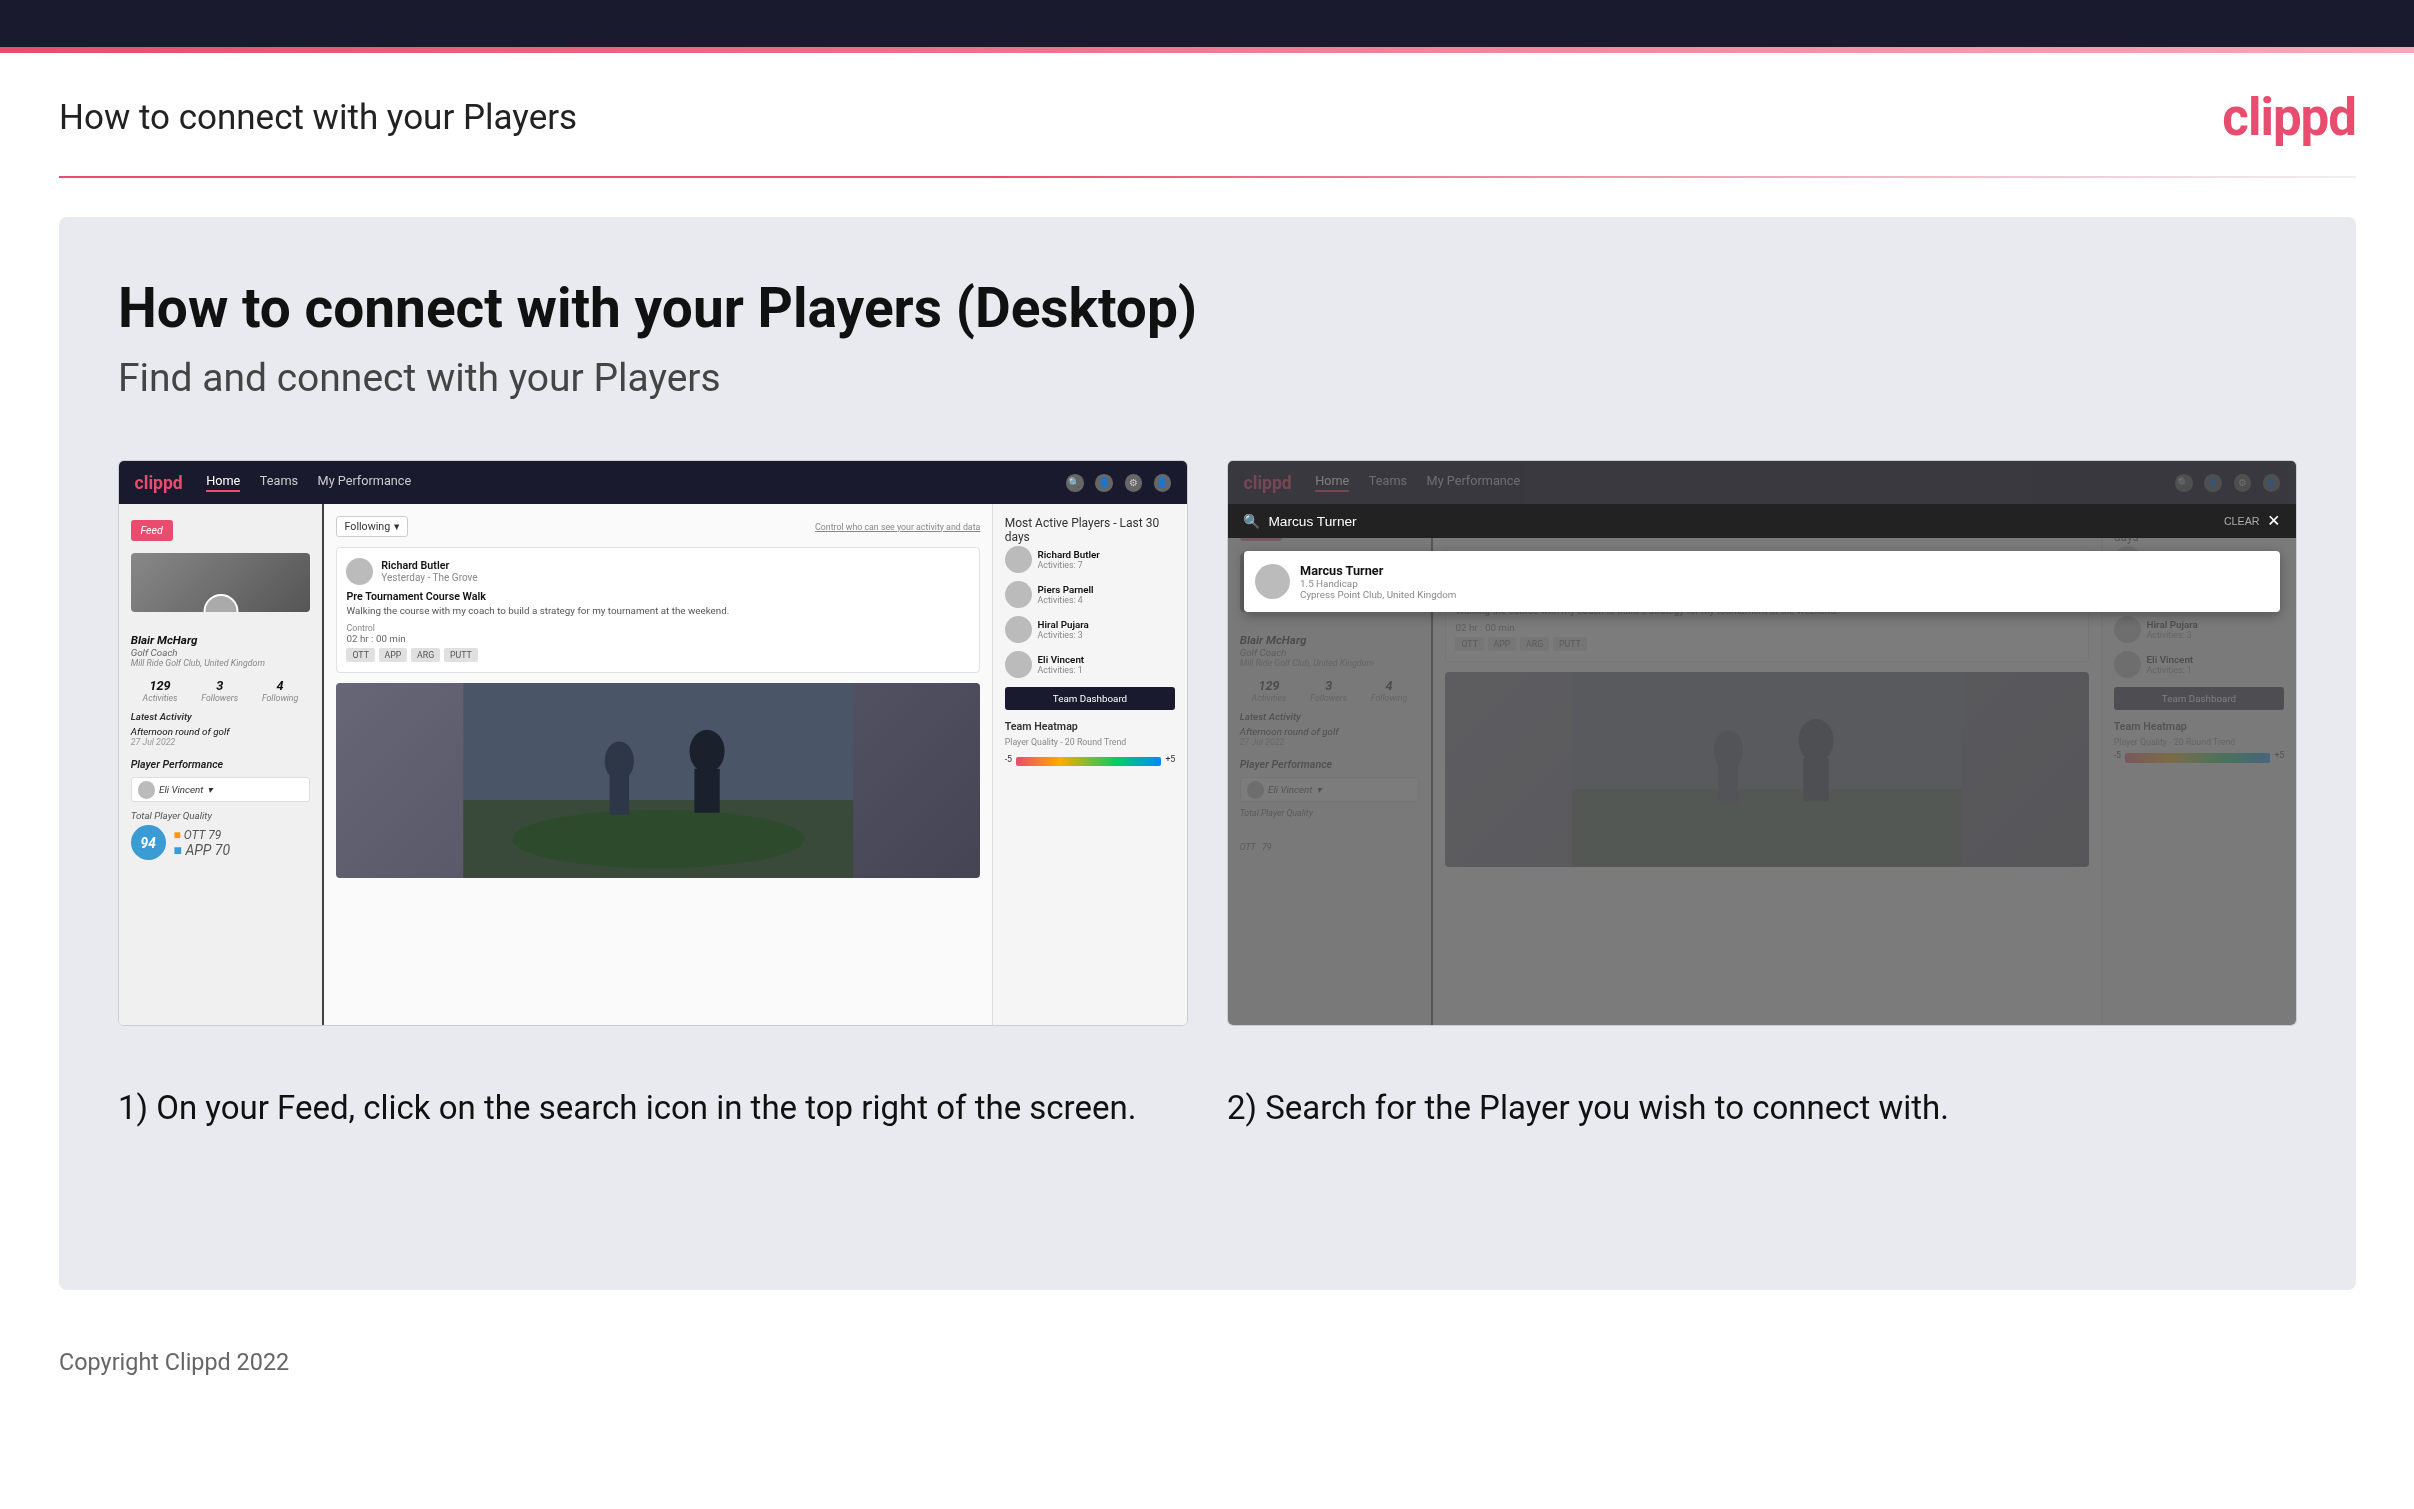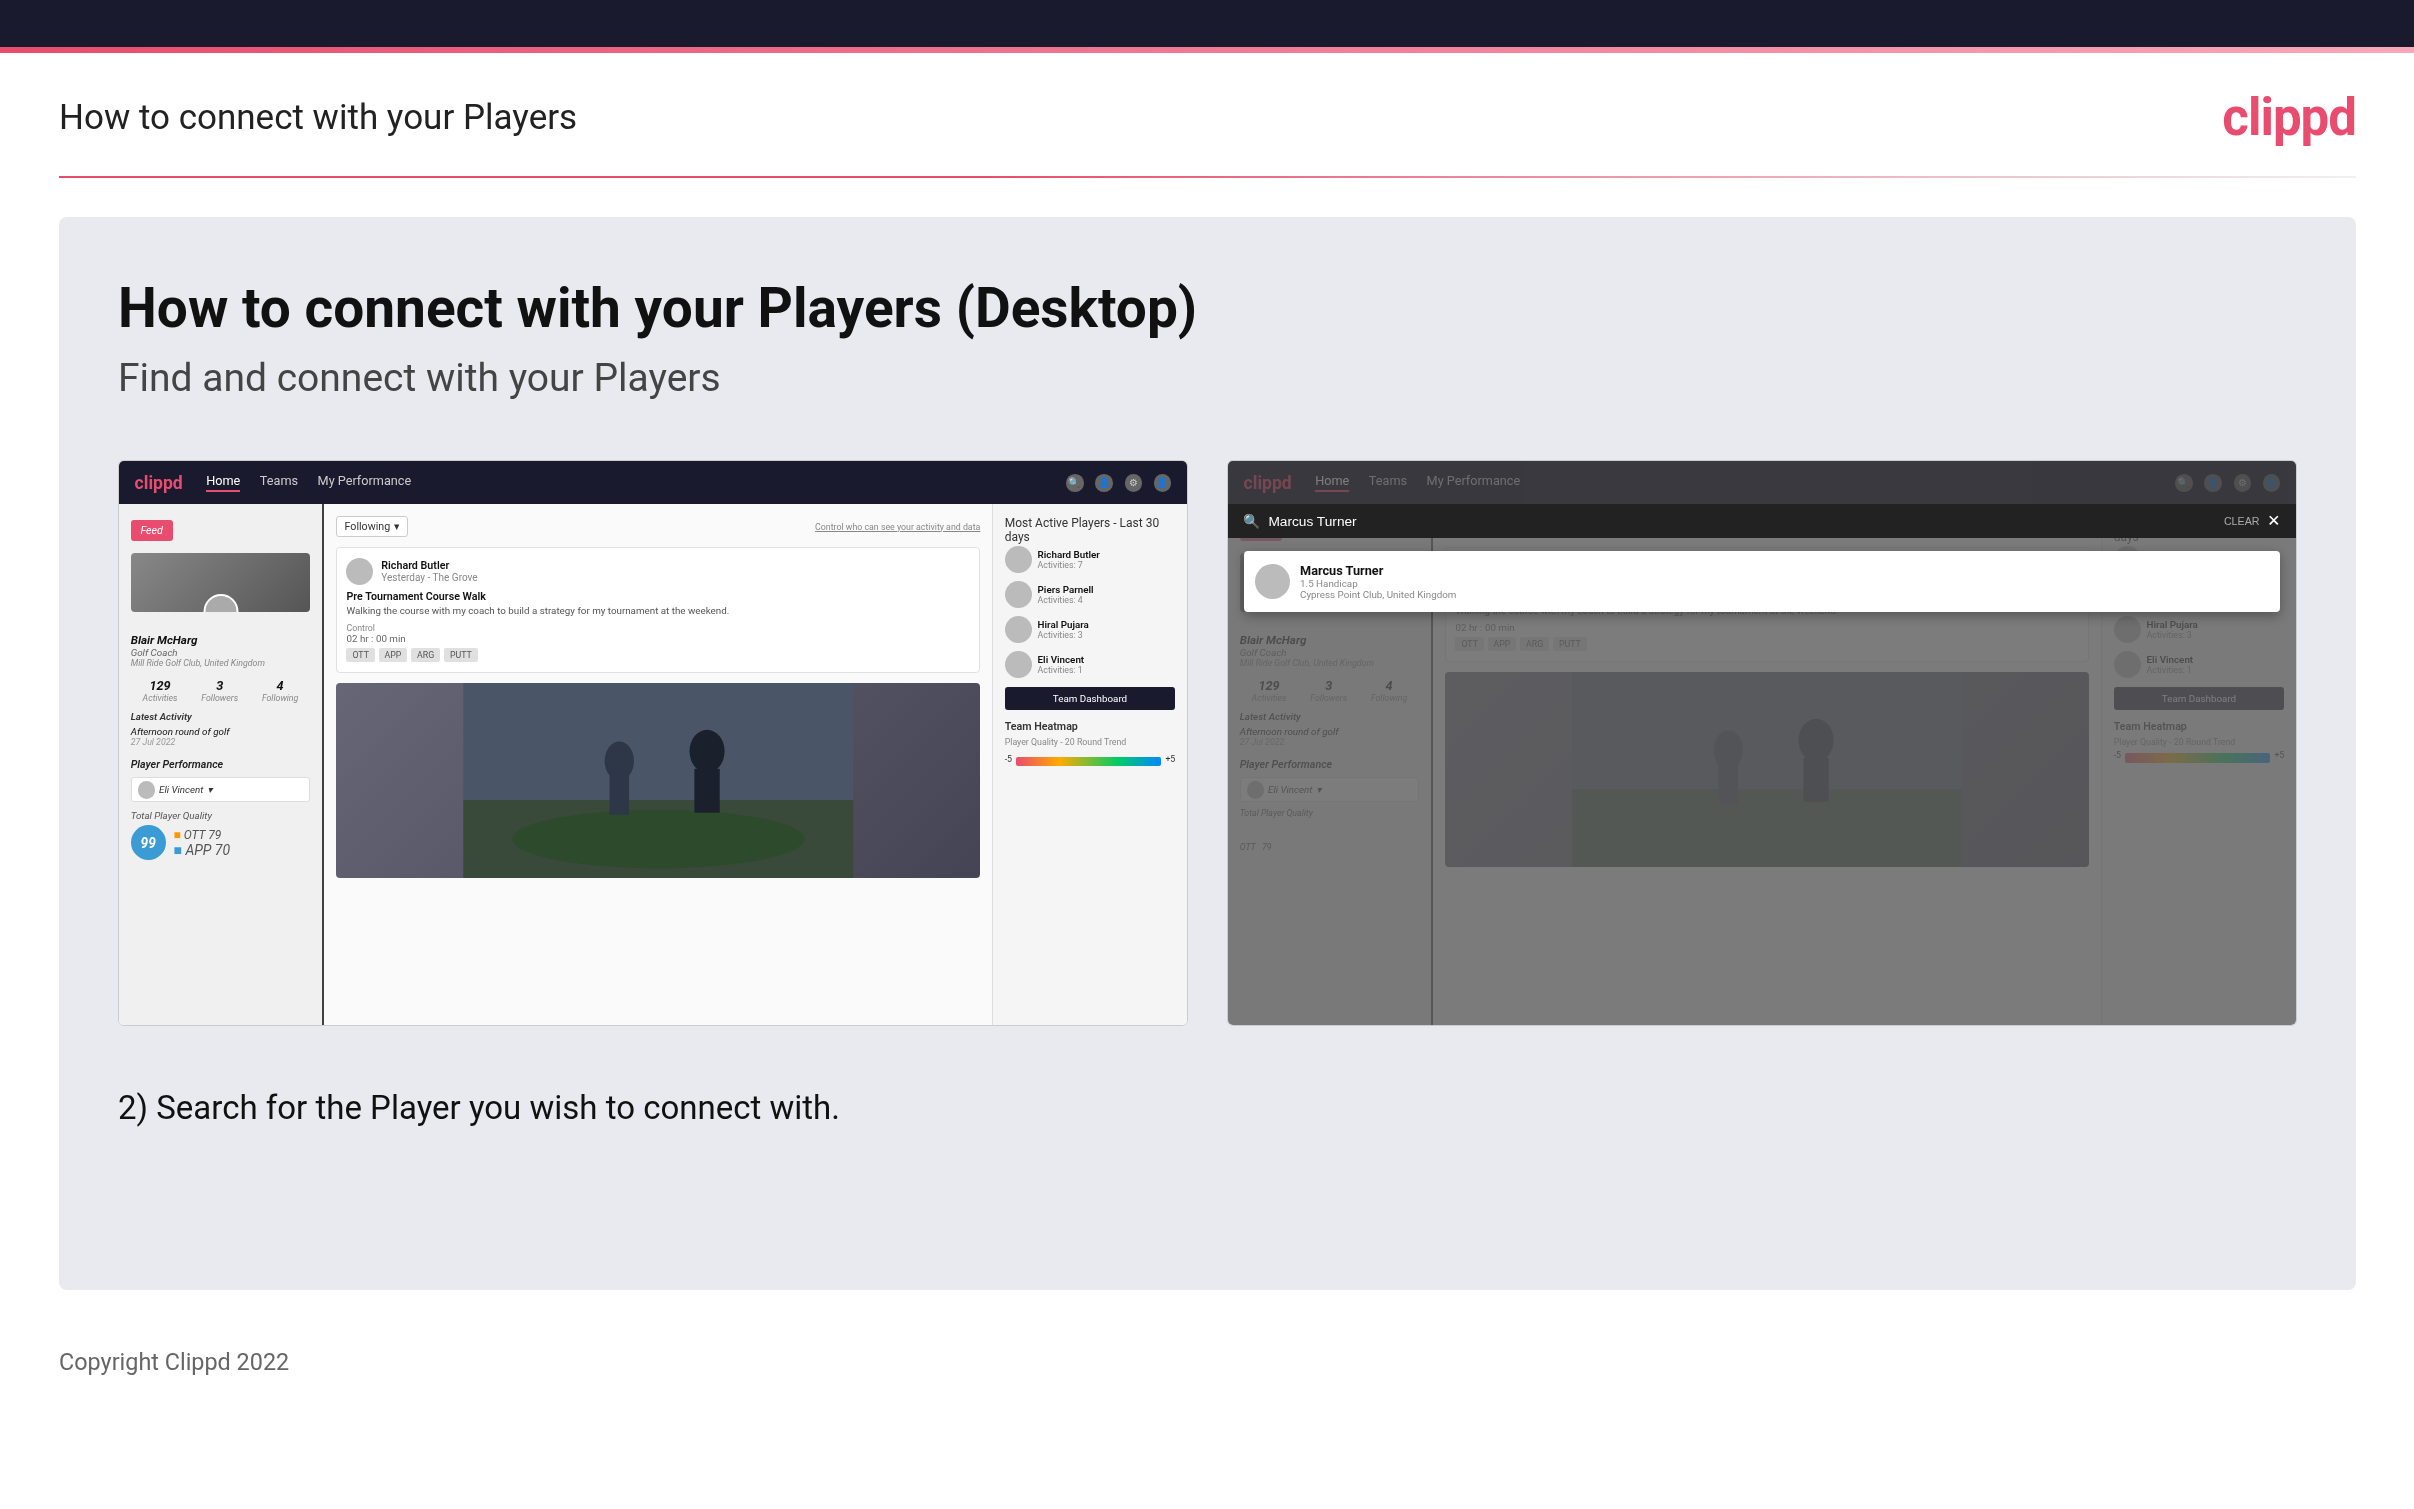--- a/index.html
+++ b/index.html
@@ -615,21 +615,21 @@
               <div class="pp-title">Player Performance</div>
               <div class="pp-select">
                 <div class="pp-avatar"></div>
                 <span>Eli Vincent</span>
                 <span>▾</span>
               </div>
               <div style="margin-top:7.8px; font-size:9.8px; color:#555;">
                 <span>Total Player Quality</span>
               </div>
               <div style="display:flex; align-items:center; gap:7.8px; margin-top:3.9px;">
-                <div style="width:35px; height:35px; border-radius:50%; background:#3a9bd5; display:flex; align-items:center; justify-content:center; color:#fff; font-weight:700; font-size:13.7px;">99</div>
+                <div style="width:35px; height:35px; border-radius:50%; background:#3a9bd5; display:flex; align-items:center; justify-content:center; color:#fff; font-weight:700; font-size:13.7px;">94</div>
                 <div>
                   <div style="font-size:12px; color:#555;">
                     <span style="color:#f90;">■</span>
                     <span>OTT</span>
                     <span>79</span>
                   </div>
                   <div style="font-size:14px; color:#555;">
                     <span style="color:#3a9bd5;">■</span>
                     <span>APP</span>
                     <span>70</span>
@@ -889,20 +889,21 @@
             </div>
           </div>
         </div>
 
       </div>
     </div>
 
   </div>
 
   <div class="captions-row">
+    <div class="caption-item">1) On your Feed, click on the search icon in the top right of the screen.</div>
     <div class="caption-item">2) Search for the Player you wish to connect with.</div>
   </div>
 
 </div>
 
 <div class="footer">
   <span>Copyright Clippd 2022</span>
 </div>
 
 

